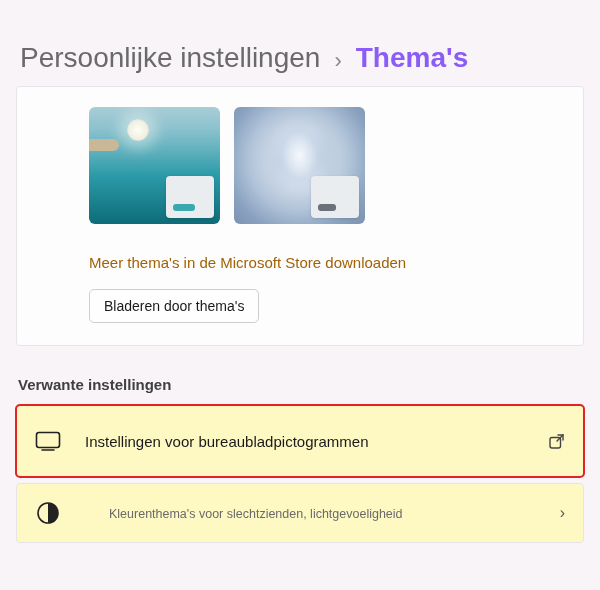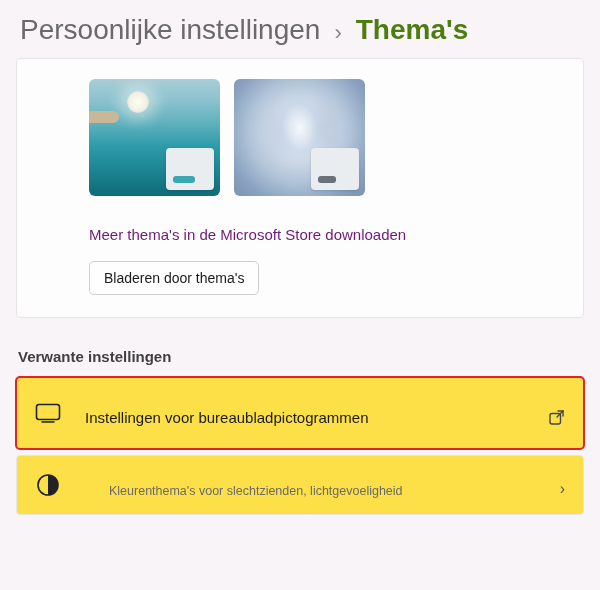--- a/index.html
+++ b/index.html
@@ -10,24 +10,25 @@
     height: 590px;
     overflow: hidden;
     color: #1a1a1a;
   }
   .breadcrumb {
     padding: 14px 20px 12px;
     display: flex;
     align-items: flex-end;
     gap: 14px;
     font-size: 28px;
+    margin-top: 28px;
   }
   .breadcrumb .parent { color: #6a6a6a; font-weight: 400; }
   .breadcrumb .sep { color: #888; font-size: 22px; }
-  .breadcrumb .current { font-weight: 600; color: #4d7c0f; }
+  .breadcrumb .current { font-weight: 600; color: #8b5cf6; }
   .panel {
     margin: 0 16px;
     background: #fdfdfe;
     border: 1px solid #e6e4e8;
     border-radius: 4px;
     padding: 20px 18px 22px 72px;
   }
   .themes-row { display: flex; gap: 14px; margin-bottom: 30px; }
   .theme-thumb {
     width: 131px;
@@ -78,44 +79,44 @@
     box-shadow: 0 1px 3px rgba(0,0,0,0.15);
   }
   .mini-window .bar {
     position: absolute;
     left: 7px; bottom: 7px;
     height: 7px;
     border-radius: 3px;
   }
   .mini-window.teal .bar { width: 22px; background: #3ba8b0; }
   .mini-window.grey .bar { width: 18px; background: #6a7178; }
-  .store-text { font-size: 15px; color: #701a75; margin-bottom: 18px; }
+  .store-text { font-size: 15px; color: #a16207; margin-bottom: 18px; }
   .browse-btn {
     display: inline-block;
     border: 1px solid #d0ccd2;
     background: #fefeff;
     border-radius: 5px;
     padding: 8px 14px;
     font-size: 14px;
     color: #1a1a1a;
     cursor: pointer;
   }
   .section-heading {
     margin: 30px 18px 12px;
     font-size: 15px;
     font-weight: 600;
     color: #404040;
   }
   .setting-row {
     margin: 0 16px 6px;
-    background: #fde047;
+    background: #fef9c3;
     border: 1px solid #e6e4e8;
     border-radius: 4px;
     display: flex;
-    align-items: flex-end;
+    align-items: center;
     padding: 16px 18px;
     gap: 24px;
     cursor: pointer;
   }
   .setting-row.highlight { outline: 2px solid #e02424; outline-offset: -1px; padding-top: 22px; padding-bottom: 22px; }
   .row-icon { width: 26px; height: 26px; flex: 0 0 26px; display:flex; align-items:center; justify-content:center; }
   .row-body { flex: 1; }
   .row-title { font-size: 15px; color: #1a1a1a; }
   .row-sub { font-size: 12.5px; color: #6a6a6a; margin-top: 2px; margin-left: 24px; }
   .row-trail { color: #5a5a5a; display:flex; align-items:center; }

